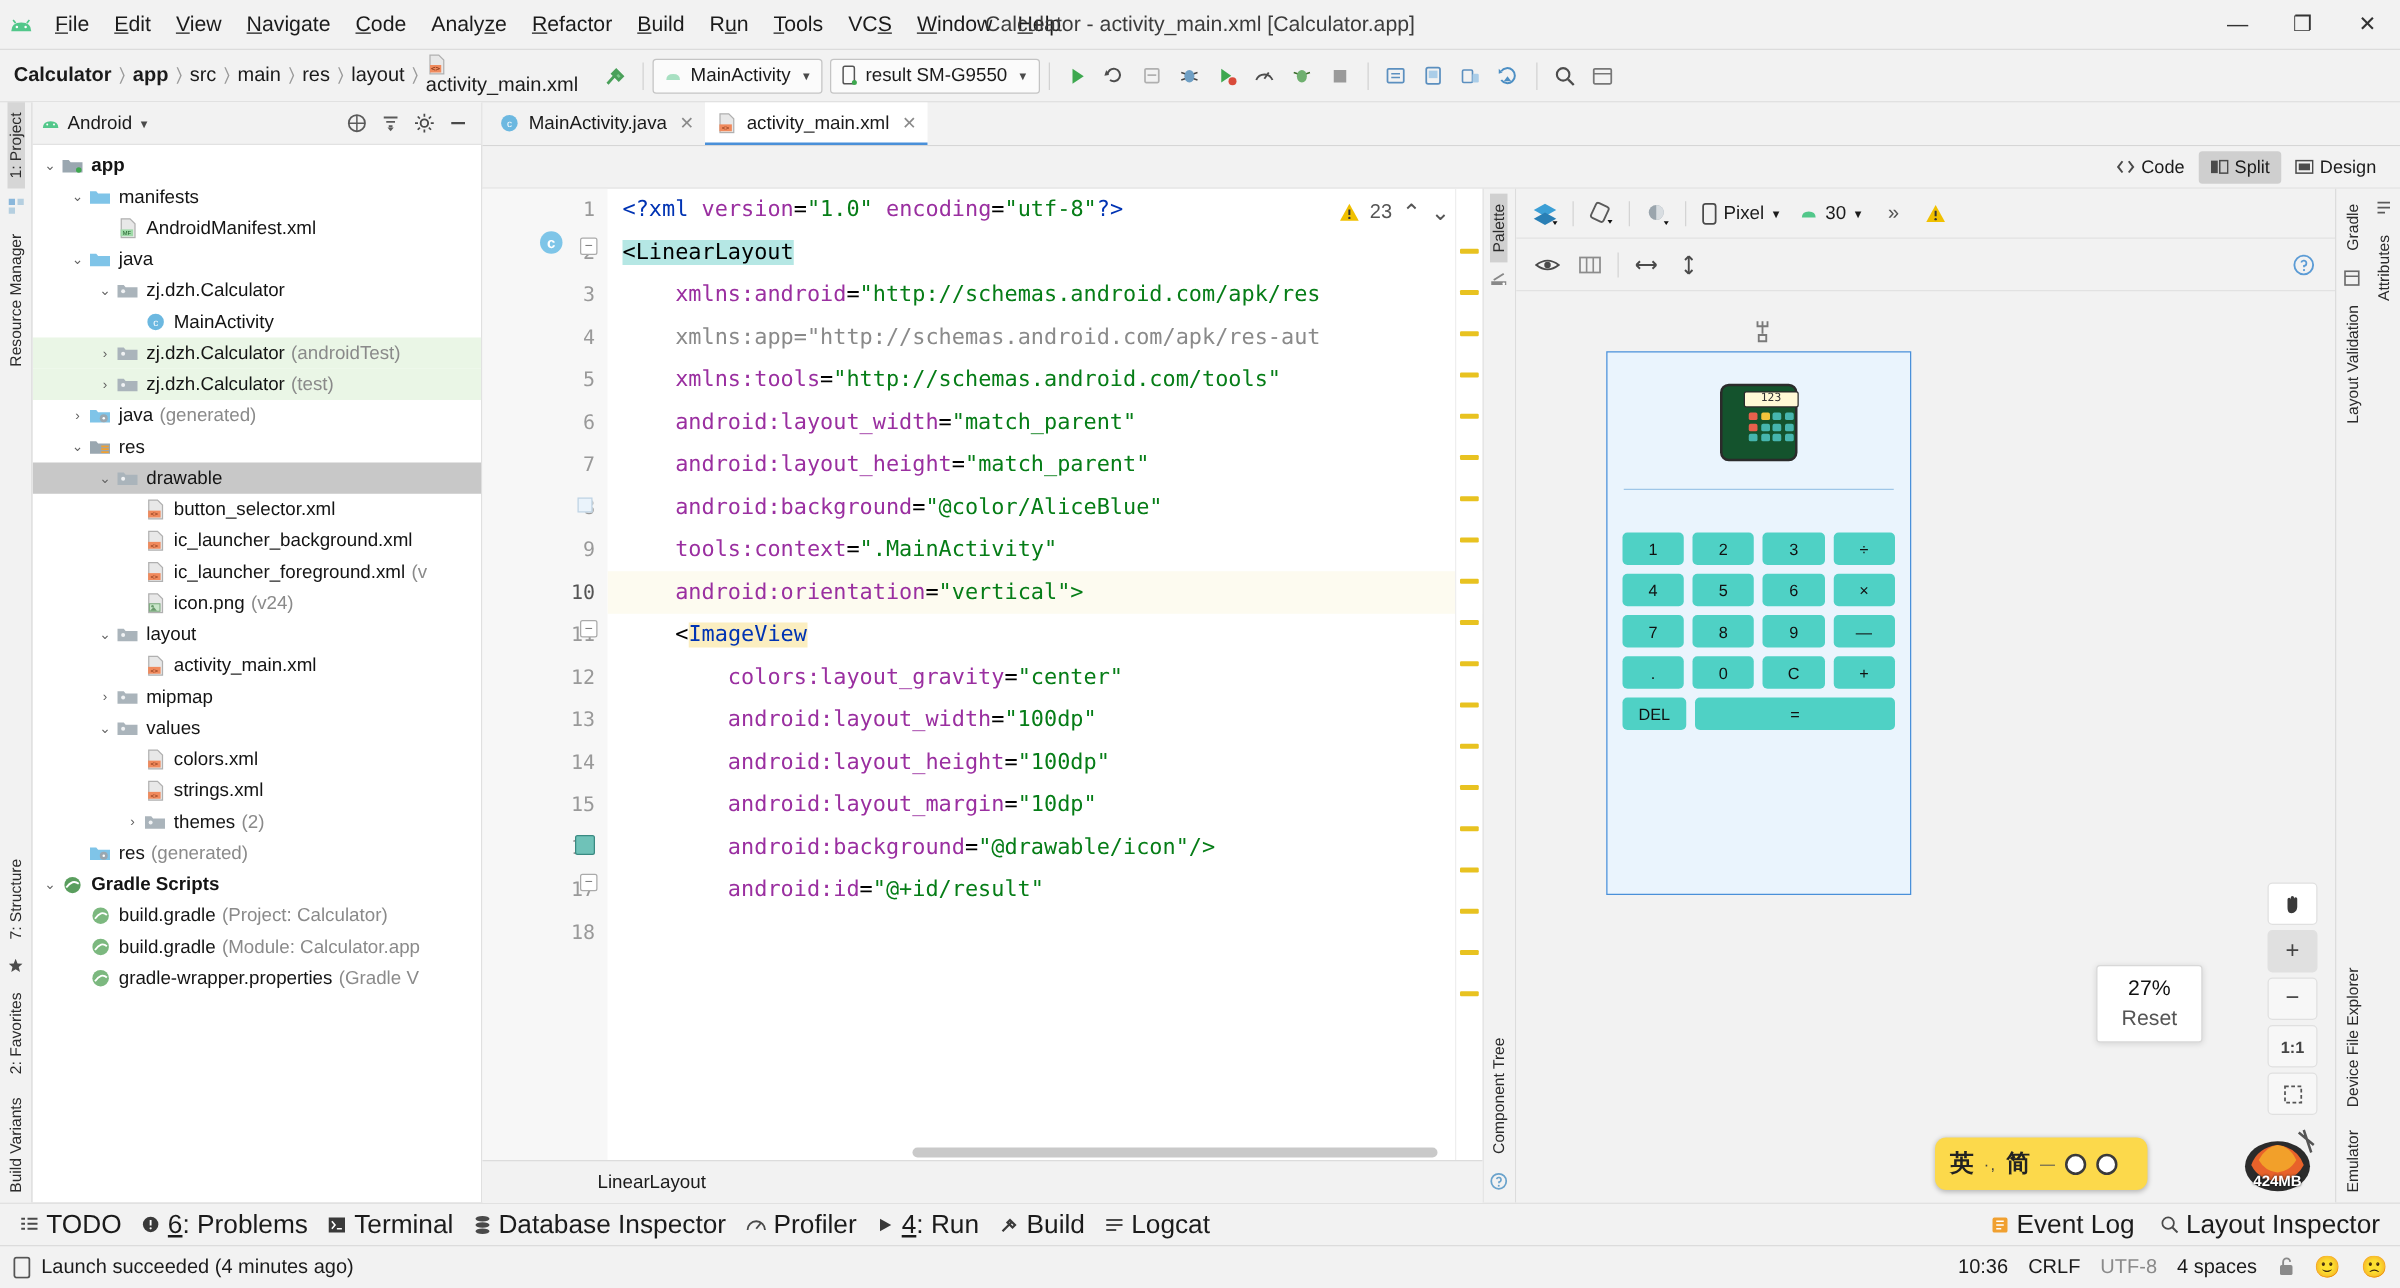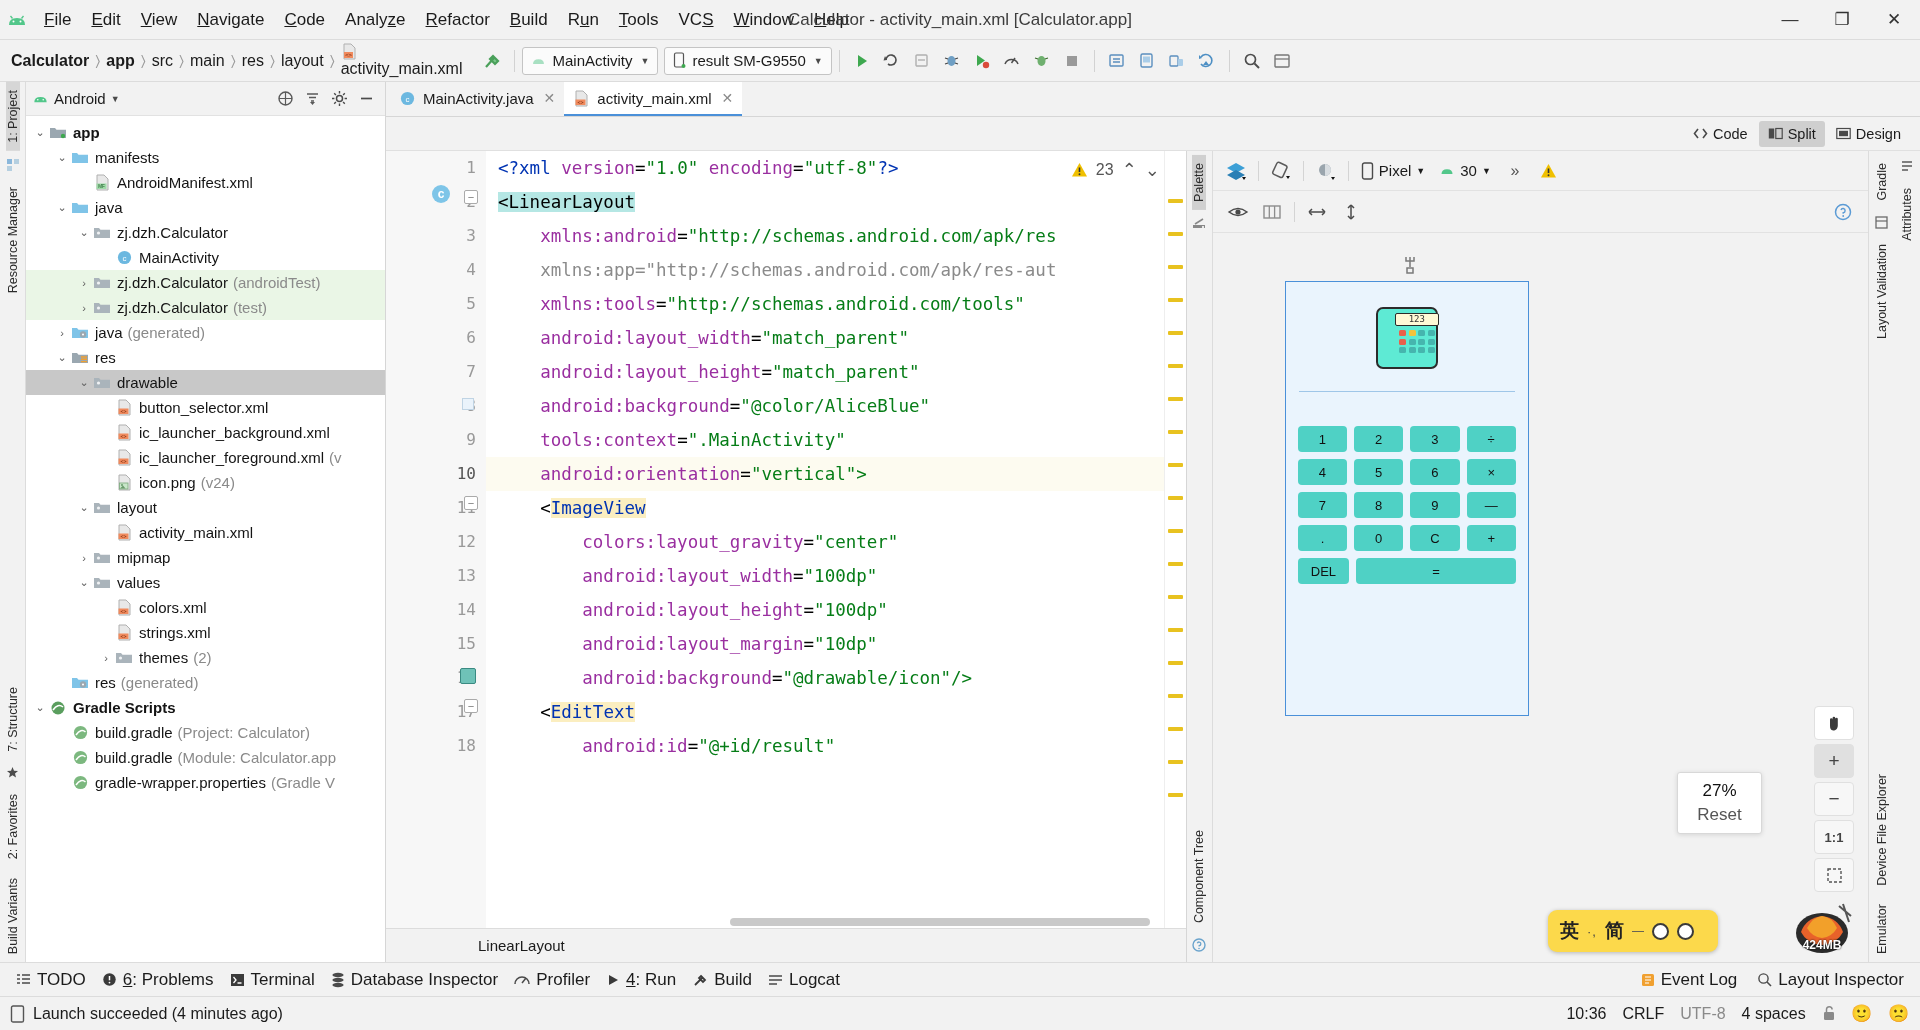--- a/index.html
+++ b/index.html
@@ -142,21 +142,21 @@
   .dtb-combo { display:flex; align-items:center; gap:5px; padding: 0 7px; height: 28px; font-size: 15px; color:#1b1b1b; border-radius:3px;}
   .design-tb2 { height: 42px; display:flex; align-items:center; gap: 0; padding: 0 8px; border-bottom: 1px solid #e2e2e2; flex:none;}
   .canvas { flex: 1 1 auto; position: relative; overflow: hidden; }
 
   .phone {
     position: absolute; left: 72px; top: 48px; width: 244px; height: 435px;
     background: #eaf4fd; border: 1px solid #4a90d9;
   }
   .phone-inner { padding: 10px 9px; height: 100%; display:flex; flex-direction:column; }
   .calc-icon {
-    width: 62px; height: 62px; margin: 15px auto 0; background: #5eead4;
+    width: 62px; height: 62px; margin: 15px auto 0; background: #14532d;
     border: 2px solid #2b2b2b; border-radius: 7px; display:flex; flex-direction:column;
     align-items:center; padding-top: 4px; padding-left: 20px;
   }
   .calc-screen { width: 44px; height: 13px; background: #fff9d6; border: 1.5px solid #2b2b2b; border-radius: 2px; font-size: 9px; text-align:center; line-height: 11px; color:#333; font-family:"DejaVu Sans Mono", monospace;}
   .calc-dots { display:grid; grid-template-columns: repeat(4, 7px); gap: 2.5px; margin-top: 4px;}
   .calc-dots i { width: 7px; height: 6px; border-radius: 1.5px; background: #46b5ae; display:block;}
   .calc-dots i.r { background: #e8604c; }
   .calc-dots i.y { background: #f3c33b; }
   .edit-line { height: 1px; background: #9fc6e8; margin: 22px 4px 0; }
   .keypad { margin-top: 34px; padding: 0 3px; }
@@ -199,21 +199,21 @@
   .ime-eye { width: 17px; height: 17px; border-radius: 50%; background: #fff; border: 2px solid #3a3a3a; }
 
   
   .rrail { width: 26px; background: #f2f2f2; border-left: 1px solid #dcdcdc; display:flex; flex-direction:column; align-items:center; flex:none;}
 
   
   .bottombar {
     height: 34px; background: #f2f2f2; border-top: 1px solid #dcdcdc;
     display: flex; align-items: center; padding: 0 8px; gap: 4px; flex: none;
   }
-  .bb-item { display: flex; align-items: center; gap: 6px; padding: 3px 8px; font-size: 17px; color: #1b1b1b; border-radius: 3px; white-space: nowrap;}
+  .bb-item { display: flex; align-items: center; gap: 6px; padding: 3px 8px; font-size: 21px; color: #1b1b1b; border-radius: 3px; white-space: nowrap;}
   .bb-item u { text-decoration: underline; }
   .bb-right { margin-left: auto; display:flex; align-items:center; gap: 4px; }
 
   .statusbar {
     height: 34px; background: #f2f2f2; border-top: 1px solid #dcdcdc;
     display: flex; align-items: center; padding: 0 10px; gap: 8px; flex: none;
   }
   .sb-left { display:flex; align-items:center; gap: 8px; font-size: 16px; color: #1b1b1b;}
   .sb-right { margin-left: auto; display:flex; align-items:center; gap: 16px; font-size: 16px; color: #1b1b1b;}
   .sb-muted { color: #8a8a8a; }
@@ -835,21 +835,20 @@
                 <div class="cline">&nbsp;&nbsp;&nbsp;&nbsp;<span class="k-attr">android:layout_height</span><span class="k-eq">=</span><span class="k-val">"match_parent"</span></div>
                 <div class="cline">&nbsp;&nbsp;&nbsp;&nbsp;<span class="k-attr">android:background</span><span class="k-eq">=</span><span class="k-val">"@color/AliceBlue"</span></div>
                 <div class="cline">&nbsp;&nbsp;&nbsp;&nbsp;<span class="k-attr">tools:context</span><span class="k-eq">=</span><span class="k-val">".MainActivity"</span></div>
                 <div class="cline cur">&nbsp;&nbsp;&nbsp;&nbsp;<span class="k-attr">android:orientation</span><span class="k-eq">=</span><span class="k-val">"vertical"&gt;</span></div>
                 <div class="cline">&nbsp;&nbsp;&nbsp;&nbsp;<span class="k-tag">&lt;</span><span class="k-name hl-tan">ImageView</span></div>
                 <div class="cline">&nbsp;&nbsp;&nbsp;&nbsp;&nbsp;&nbsp;&nbsp;&nbsp;<span class="k-attr">colors:layout_gravity</span><span class="k-eq">=</span><span class="k-val">"center"</span></div>
                 <div class="cline">&nbsp;&nbsp;&nbsp;&nbsp;&nbsp;&nbsp;&nbsp;&nbsp;<span class="k-attr">android:layout_width</span><span class="k-eq">=</span><span class="k-val">"100dp"</span></div>
                 <div class="cline">&nbsp;&nbsp;&nbsp;&nbsp;&nbsp;&nbsp;&nbsp;&nbsp;<span class="k-attr">android:layout_height</span><span class="k-eq">=</span><span class="k-val">"100dp"</span></div>
                 <div class="cline">&nbsp;&nbsp;&nbsp;&nbsp;&nbsp;&nbsp;&nbsp;&nbsp;<span class="k-attr">android:layout_margin</span><span class="k-eq">=</span><span class="k-val">"10dp"</span></div>
                 <div class="cline">&nbsp;&nbsp;&nbsp;&nbsp;&nbsp;&nbsp;&nbsp;&nbsp;<span class="k-attr">android:background</span><span class="k-eq">=</span><span class="k-val">"@drawable/icon"/&gt;</span></div>
-                <div class="cline">&nbsp;&nbsp;&nbsp;&nbsp;<span class="k-tag">&lt;</span><span class="k-name hl-tan">EditText</span></div>
                 <div class="cline">&nbsp;&nbsp;&nbsp;&nbsp;&nbsp;&nbsp;&nbsp;&nbsp;<span class="k-attr">android:id</span><span class="k-eq">=</span><span class="k-val">"@+id/result"</span></div>
               </div>
             <div class="warnbar" id="warnbar">
                 <i class="warn-tick" style="top: 48px;"></i>
                 <i class="warn-tick" style="top: 81px;"></i>
                 <i class="warn-tick" style="top: 114px;"></i>
                 <i class="warn-tick" style="top: 147px;"></i>
                 <i class="warn-tick" style="top: 180px;"></i>
                 <i class="warn-tick" style="top: 213px;"></i>
                 <i class="warn-tick" style="top: 246px;"></i>

